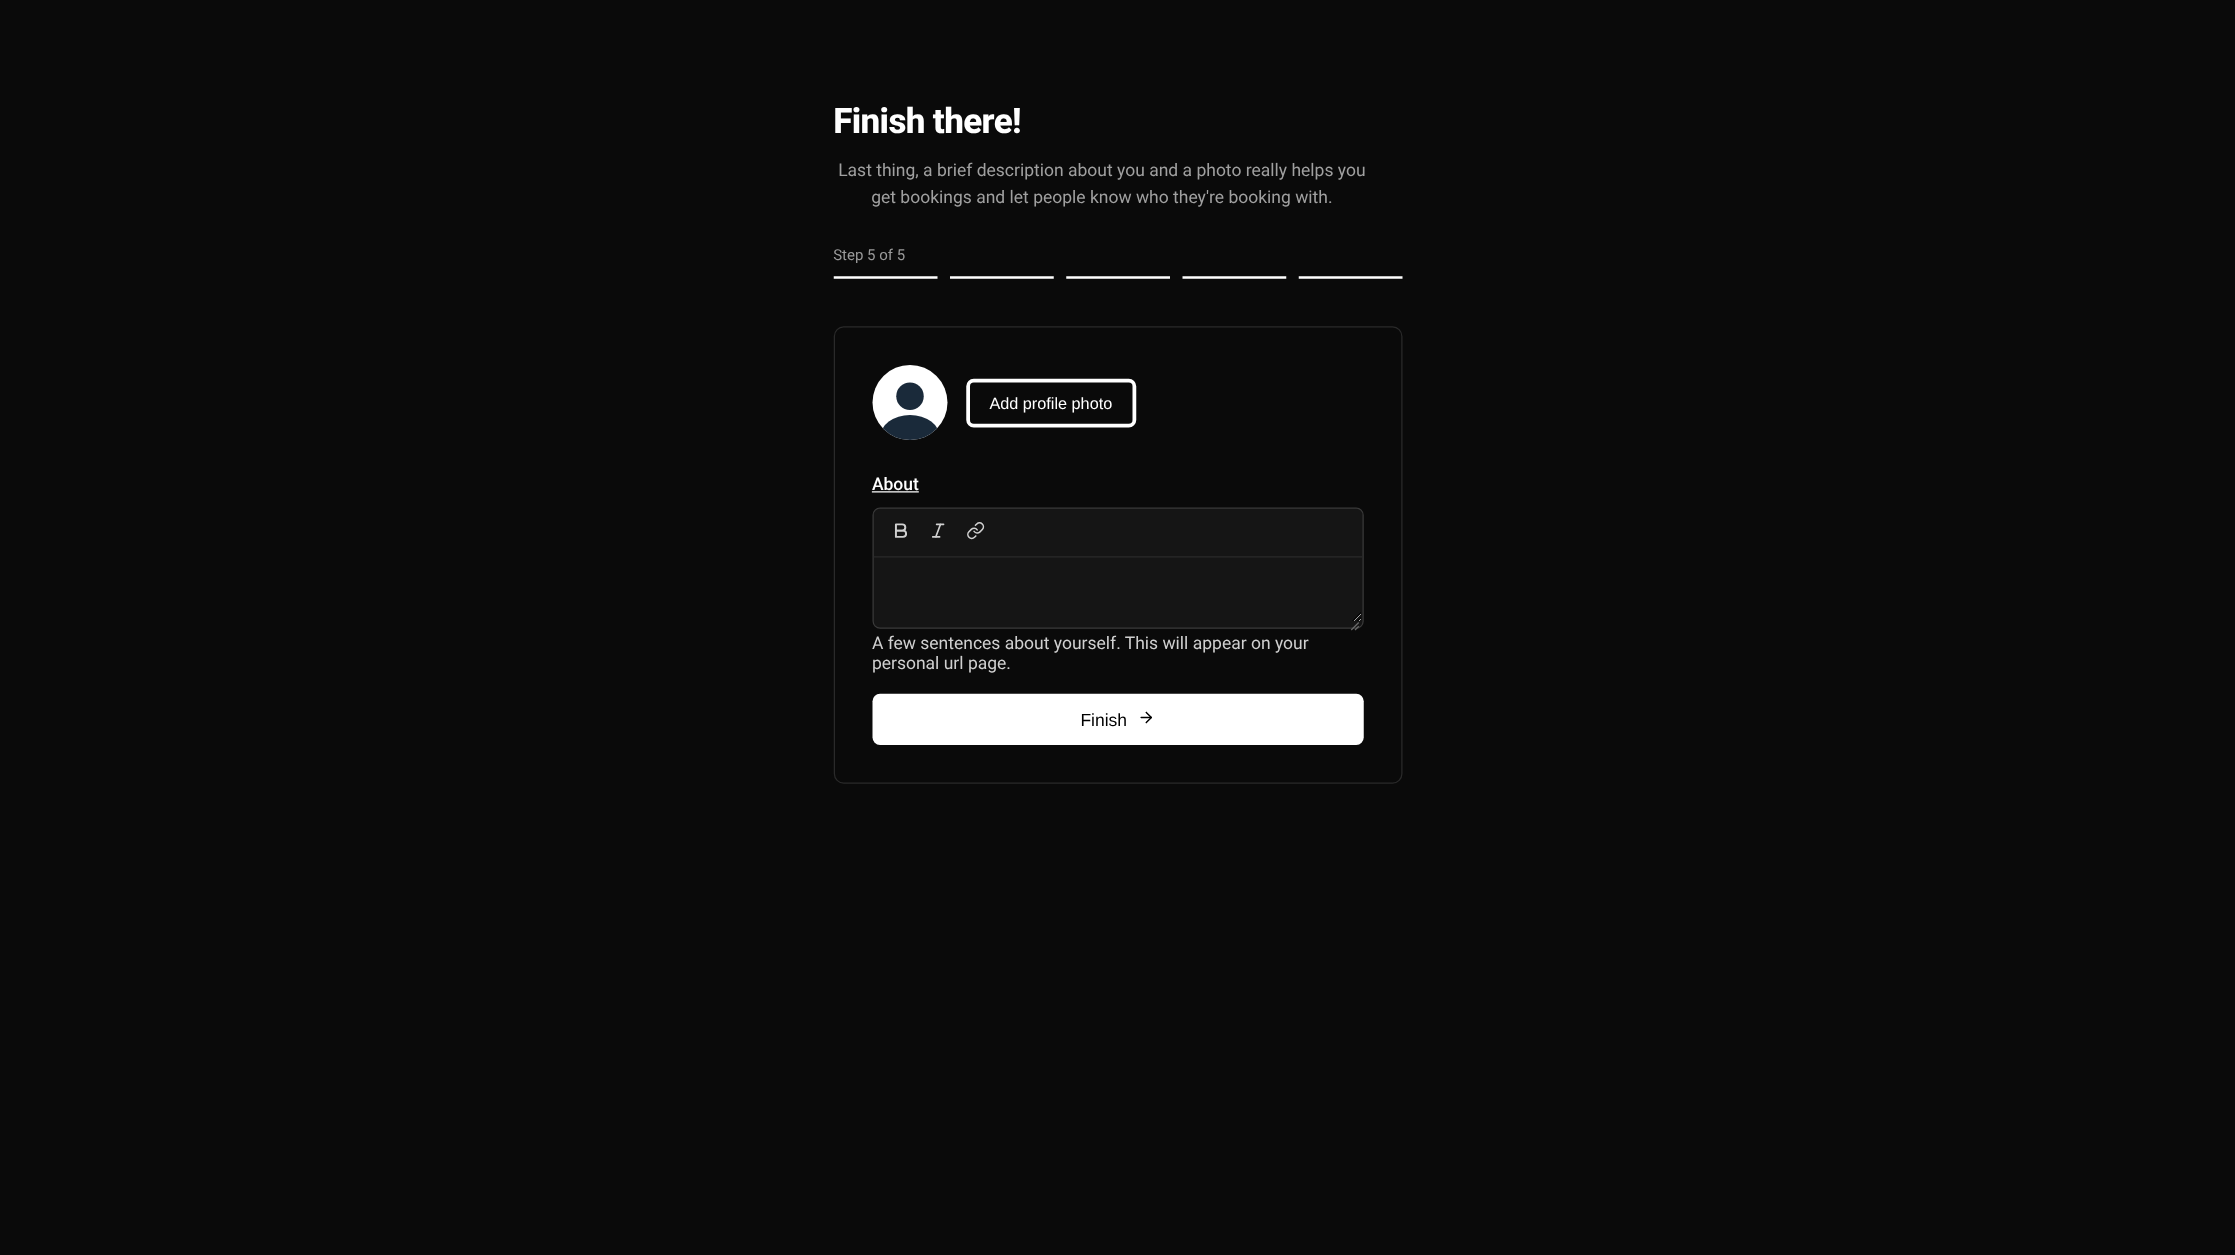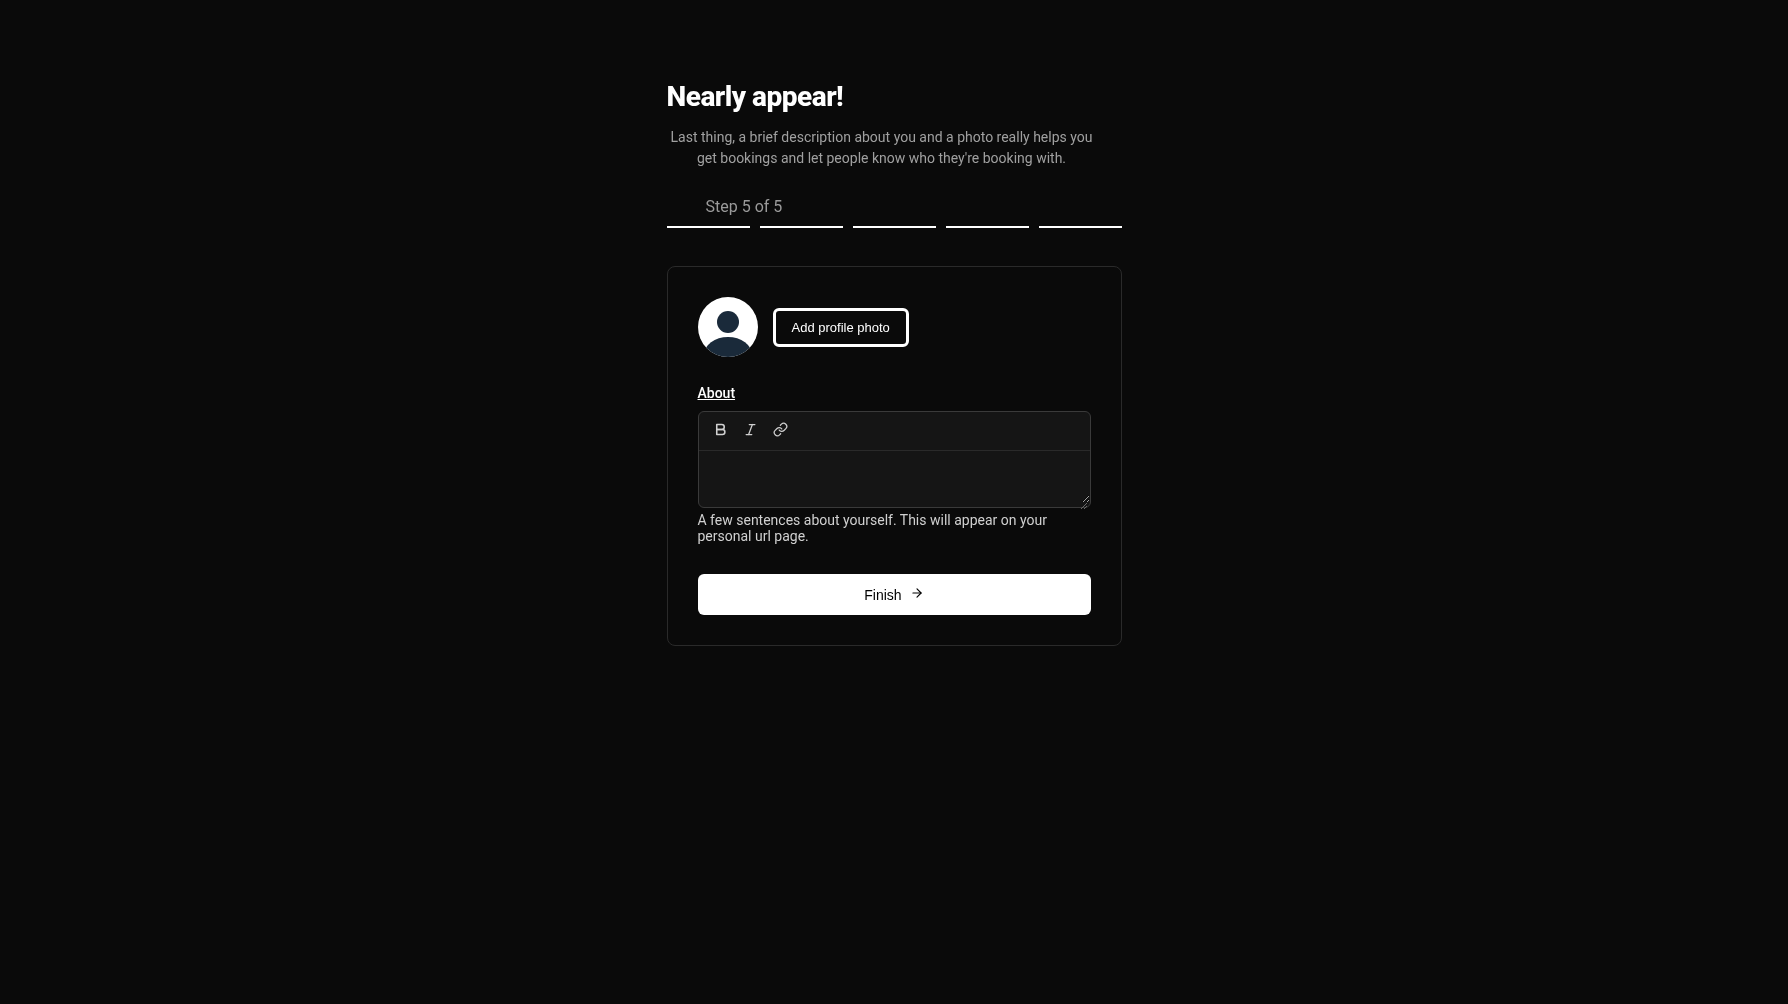--- a/index.html
+++ b/index.html
@@ -32,24 +32,23 @@
     .page-subtitle {
       font-size: 14px;
       color: #a0a0a0;
       line-height: 1.5;
       margin-bottom: 28px;
       max-width: 430px;
       text-align: center;
     }
 
     .step-label {
-      font-size: 16px;
+      font-size: 12px;
       color: #9a9a9a;
       margin-bottom: 10px;
-      margin-left: 39px;
     }
 
     .progress-steps {
       display: flex;
       gap: 10px;
       margin-bottom: 38px;
     }
 
     .progress-step {
       flex: 1;
@@ -190,38 +189,38 @@
     .finish-button {
       width: 100%;
       background: #ffffff;
       color: #000000;
       border: none;
       border-radius: 6px;
       padding: 12px;
       font-size: 14px;
       font-weight: 500;
       cursor: pointer;
-      margin-top: 30px;
+      margin-top: 16px;
       display: flex;
       align-items: center;
       justify-content: center;
       gap: 8px;
     }
 
     .finish-button svg {
       width: 14px;
       height: 14px;
     }
   </style>
 </head>
 <body>
 
 <div class="container">
 
-  <h1 class="page-title">Nearly appear!</h1>
+  <h1 class="page-title">Finish there!</h1>
   <p class="page-subtitle">Last thing, a brief description about you and a photo really helps you get bookings and let people know who they're booking with.</p>
 
   <div class="step-label">Step 5 of 5</div>
   <div class="progress-steps">
     <div class="progress-step"></div>
     <div class="progress-step"></div>
     <div class="progress-step"></div>
     <div class="progress-step"></div>
     <div class="progress-step"></div>
   </div>

